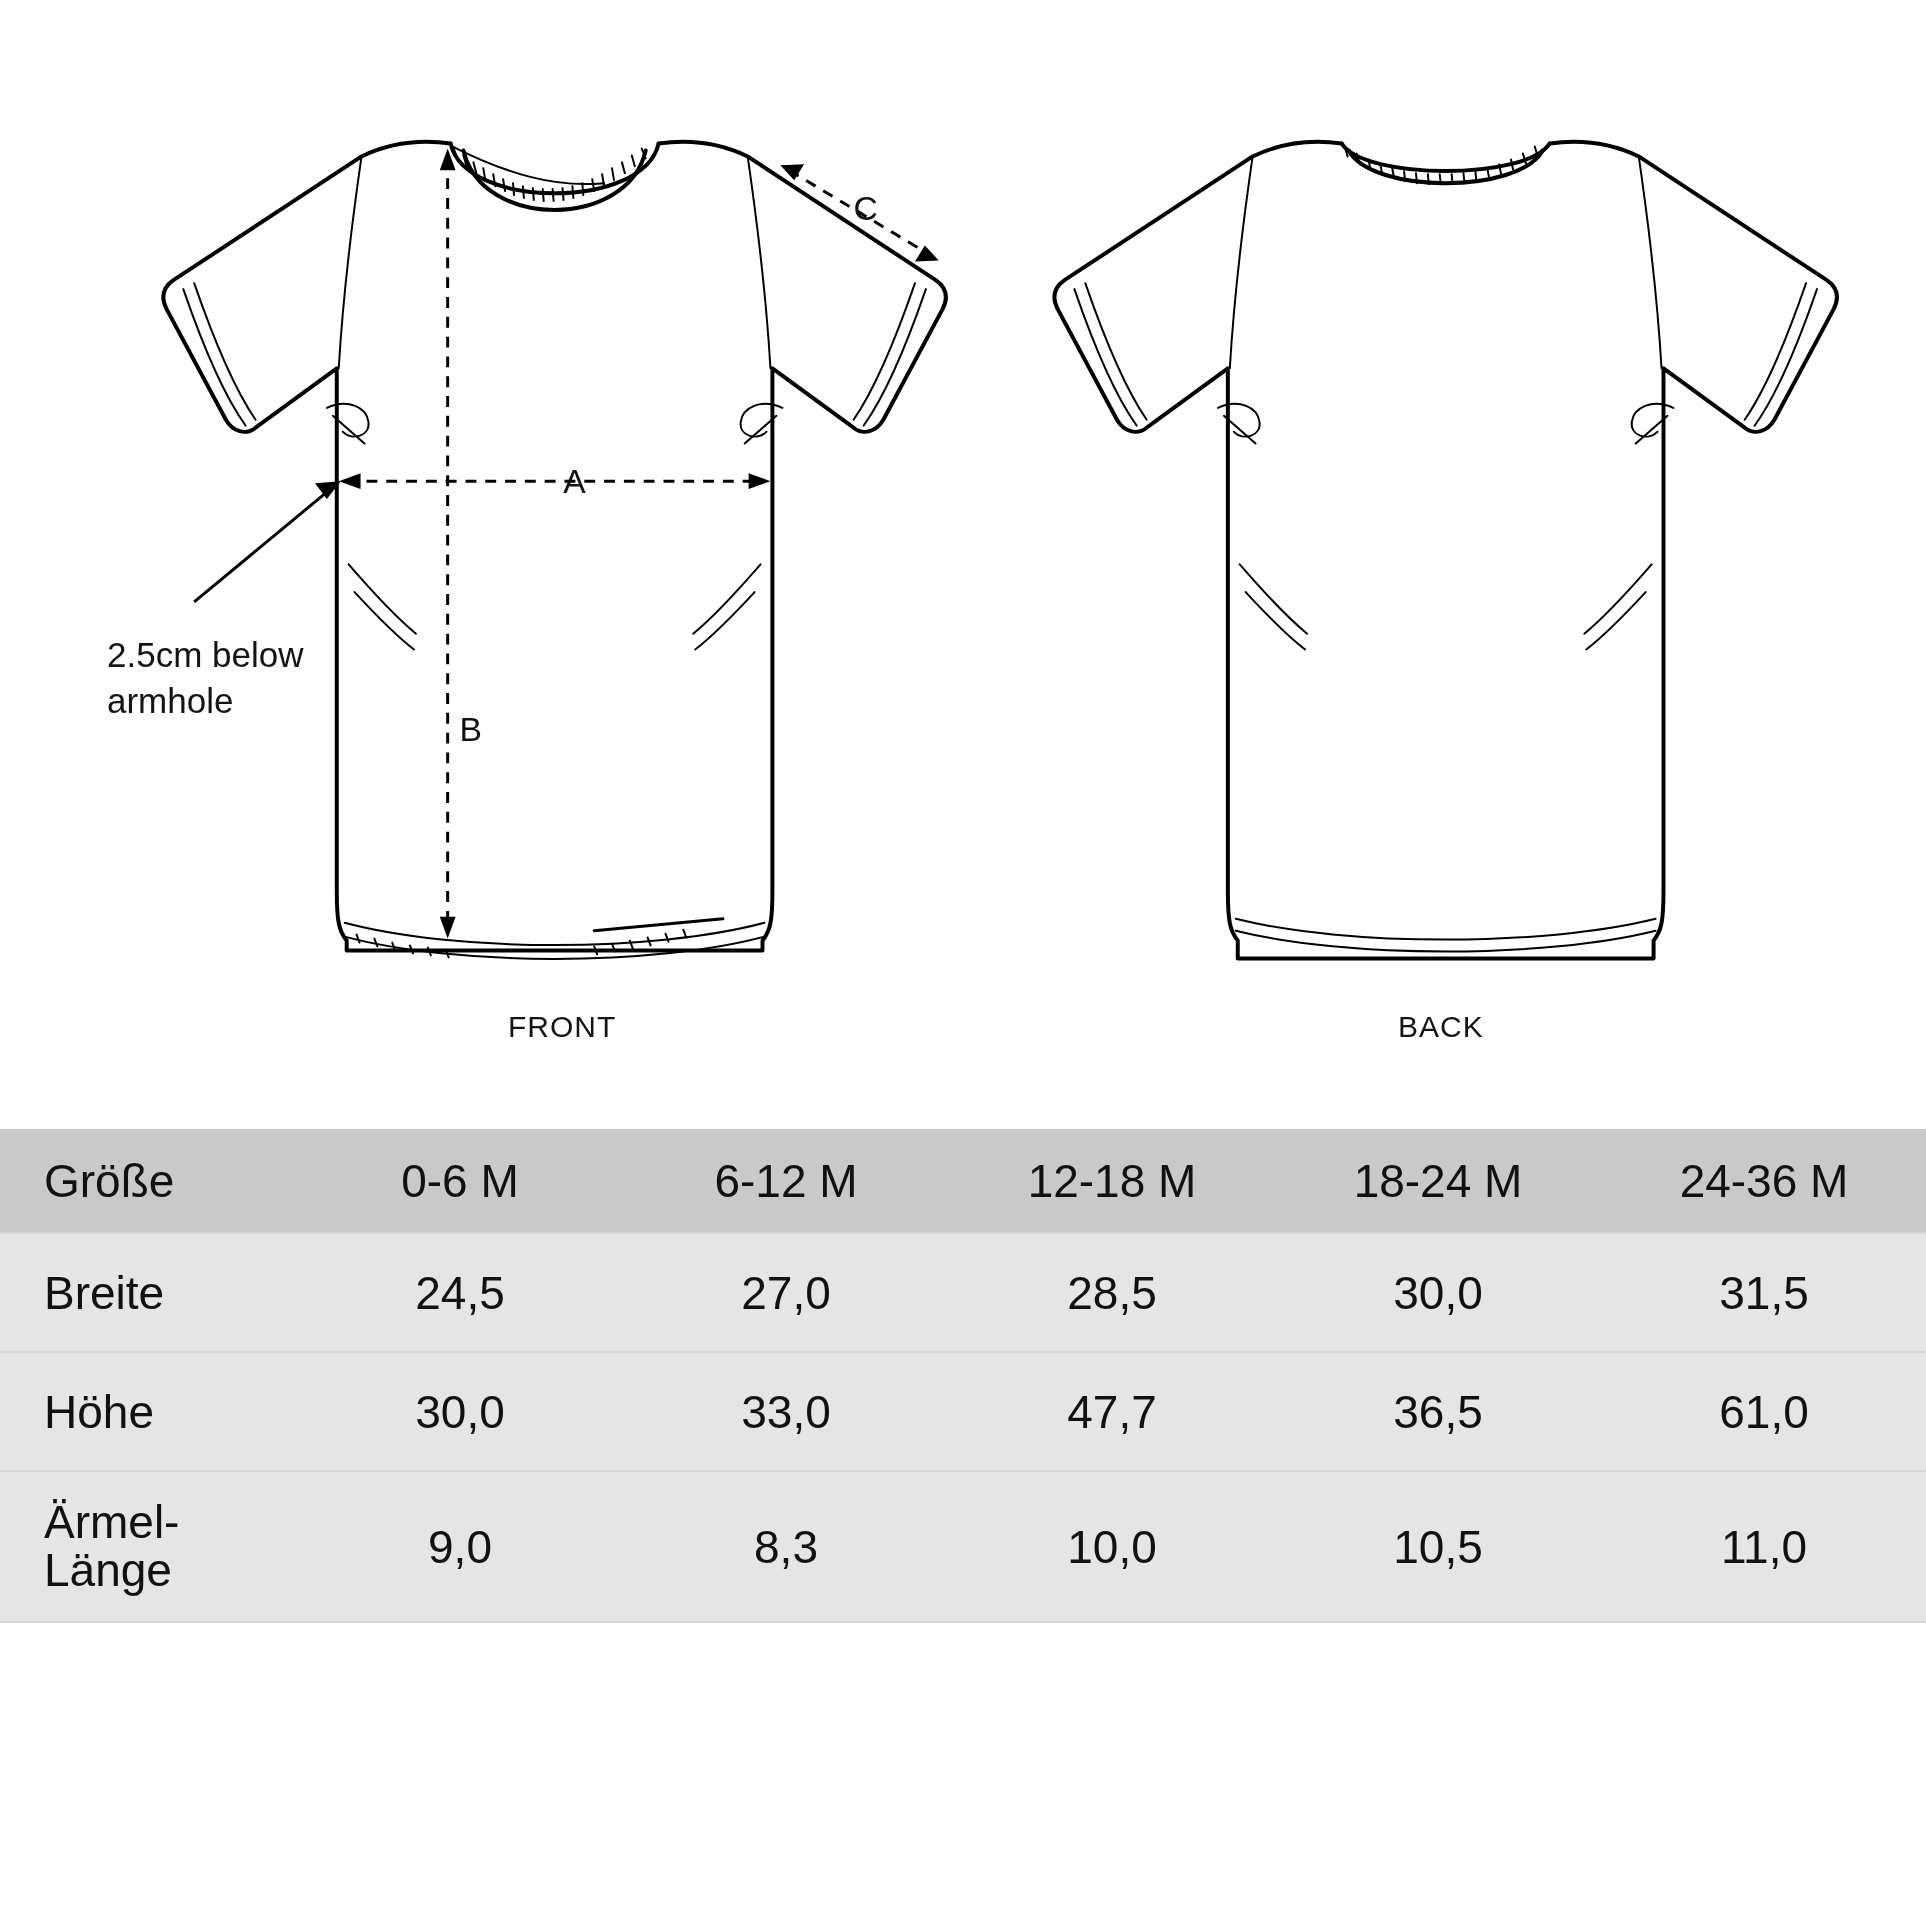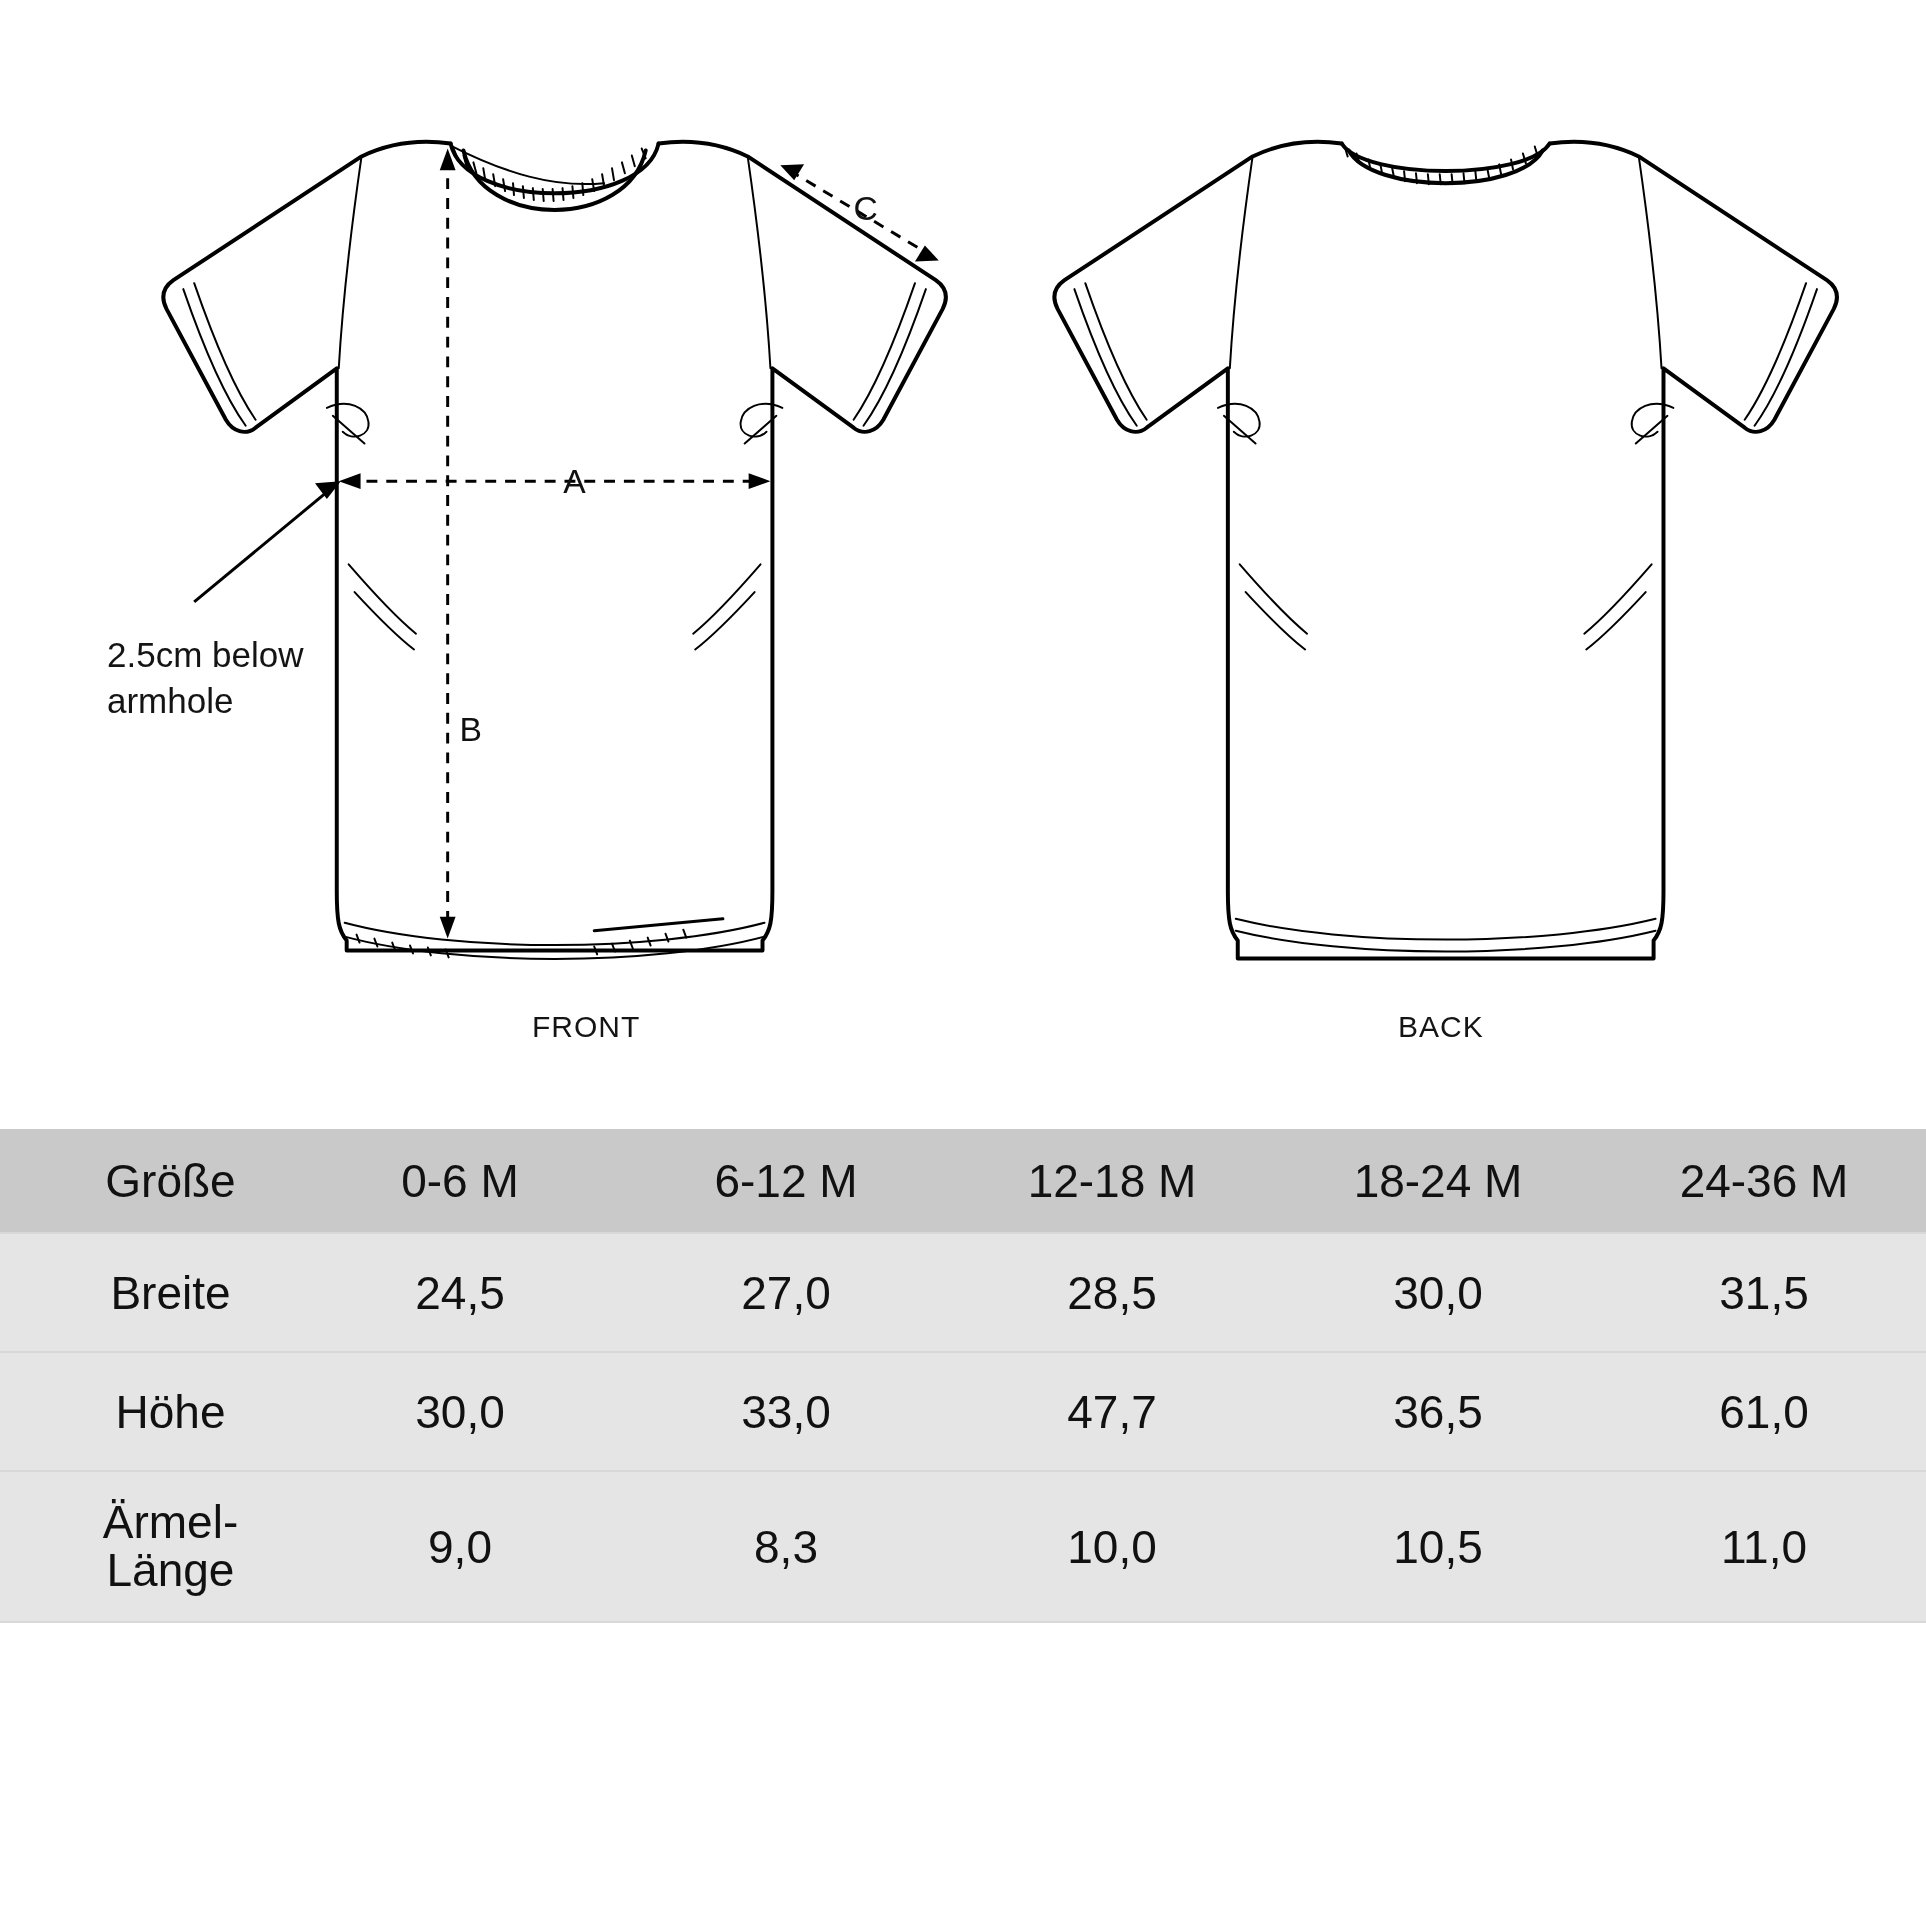--- a/index.html
+++ b/index.html
@@ -29,21 +29,21 @@
   .shirt-svg {
     display: block;
   }
   .view-label {
     position: absolute;
     font-size: 30px;
     letter-spacing: 1px;
     color: #141414;
     font-family: "Liberation Sans", sans-serif;
   }
-  #front-label { left: 532px; top: 1010px; }
+  #front-label { left: 508px; top: 1010px; }
   #back-label  { left: 1398px; top: 1010px; }
 
   .note-text {
     position: absolute;
     left: 107px;
     top: 632px;
     width: 228px;
     font-size: 35px;
     line-height: 1.32;
     color: #141414;
@@ -74,21 +74,21 @@
   }
   thead tr {
     background: #c9c9c9;
   }
   thead th {
     height: 103px;
     border-bottom: 1px solid #ffffff;
   }
   thead th.rowhead,
   tbody td.rowhead {
-    text-align: center;
+    text-align: left;
     padding-left: 44px;
   }
   tbody tr {
     background: #e5e5e5;
   }
   tbody td {
     height: 117px;
     border-bottom: 2px solid #d8d8d8;
   }
   tbody tr:first-child td {

